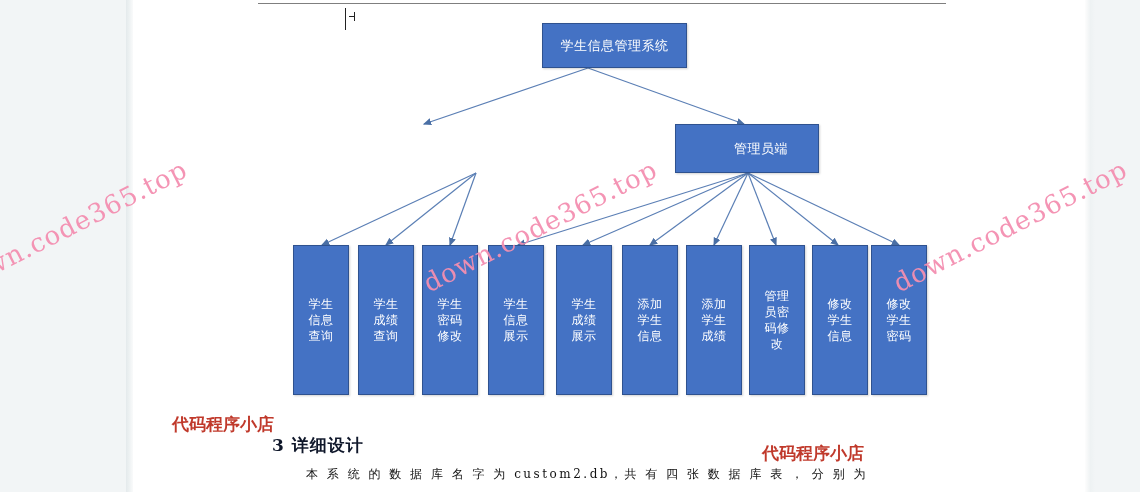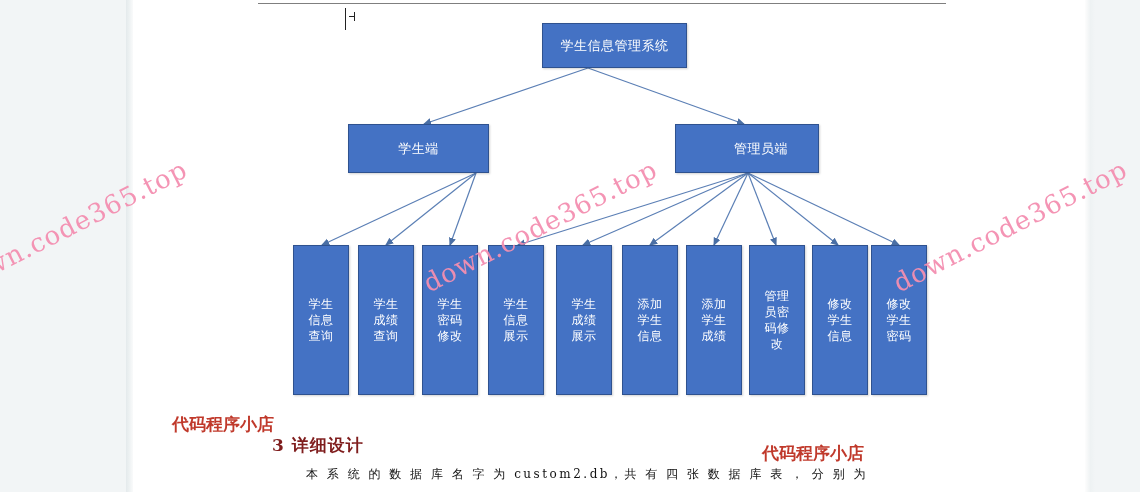--- a/index.html
+++ b/index.html
@@ -122,21 +122,21 @@
     pointer-events: none;
   }
   
   .doc-heading {
     position: absolute;
     left: 272px;
     top: 434px;
     font-family: "DejaVu Serif", "Liberation Serif", serif;
     font-size: 17px;
     font-weight: bold;
-    color: #7f1d1d;
+    color: #0f172a;
     letter-spacing: 1px;
     white-space: nowrap;
   }
   .doc-body {
     position: absolute;
     left: 306px;
     top: 466px;
     width: 700px;
     font-family: "DejaVu Serif", "Liberation Serif", serif;
     font-size: 12px;
@@ -213,23 +213,20 @@
         <path d="M748,173 L776,245"></path>
         <path d="M748,173 L838,245"></path>
         <path d="M748,173 L899,245"></path>
       </g>
     </svg>
 
     <div class="node root" style="left:516px; top:23px; width:145px; height:45px;margin-left:26px;">
       <span class="lbl">学生信息管理系统</span>
     </div>
 
-    <div class="node mid" style="left:348px; top:124px; width:141px; height:49px;">
-      <span class="lbl">学生端</span>
-    </div>
     <div class="node mid" style="left:675px; top:124px; width:144px; height:49px;padding-left:28px;">
       <span class="lbl">管理员端</span>
     </div>
 
     <div class="node leaf" style="left:293px; top:245px; width:56px; height:150px;">
       <span class="lbl">学生<br>信息<br>查询</span>
     </div>
     <div class="node leaf" style="left:358px; top:245px; width:56px; height:150px;">
       <span class="lbl">学生<br>成绩<br>查询</span>
     </div>

